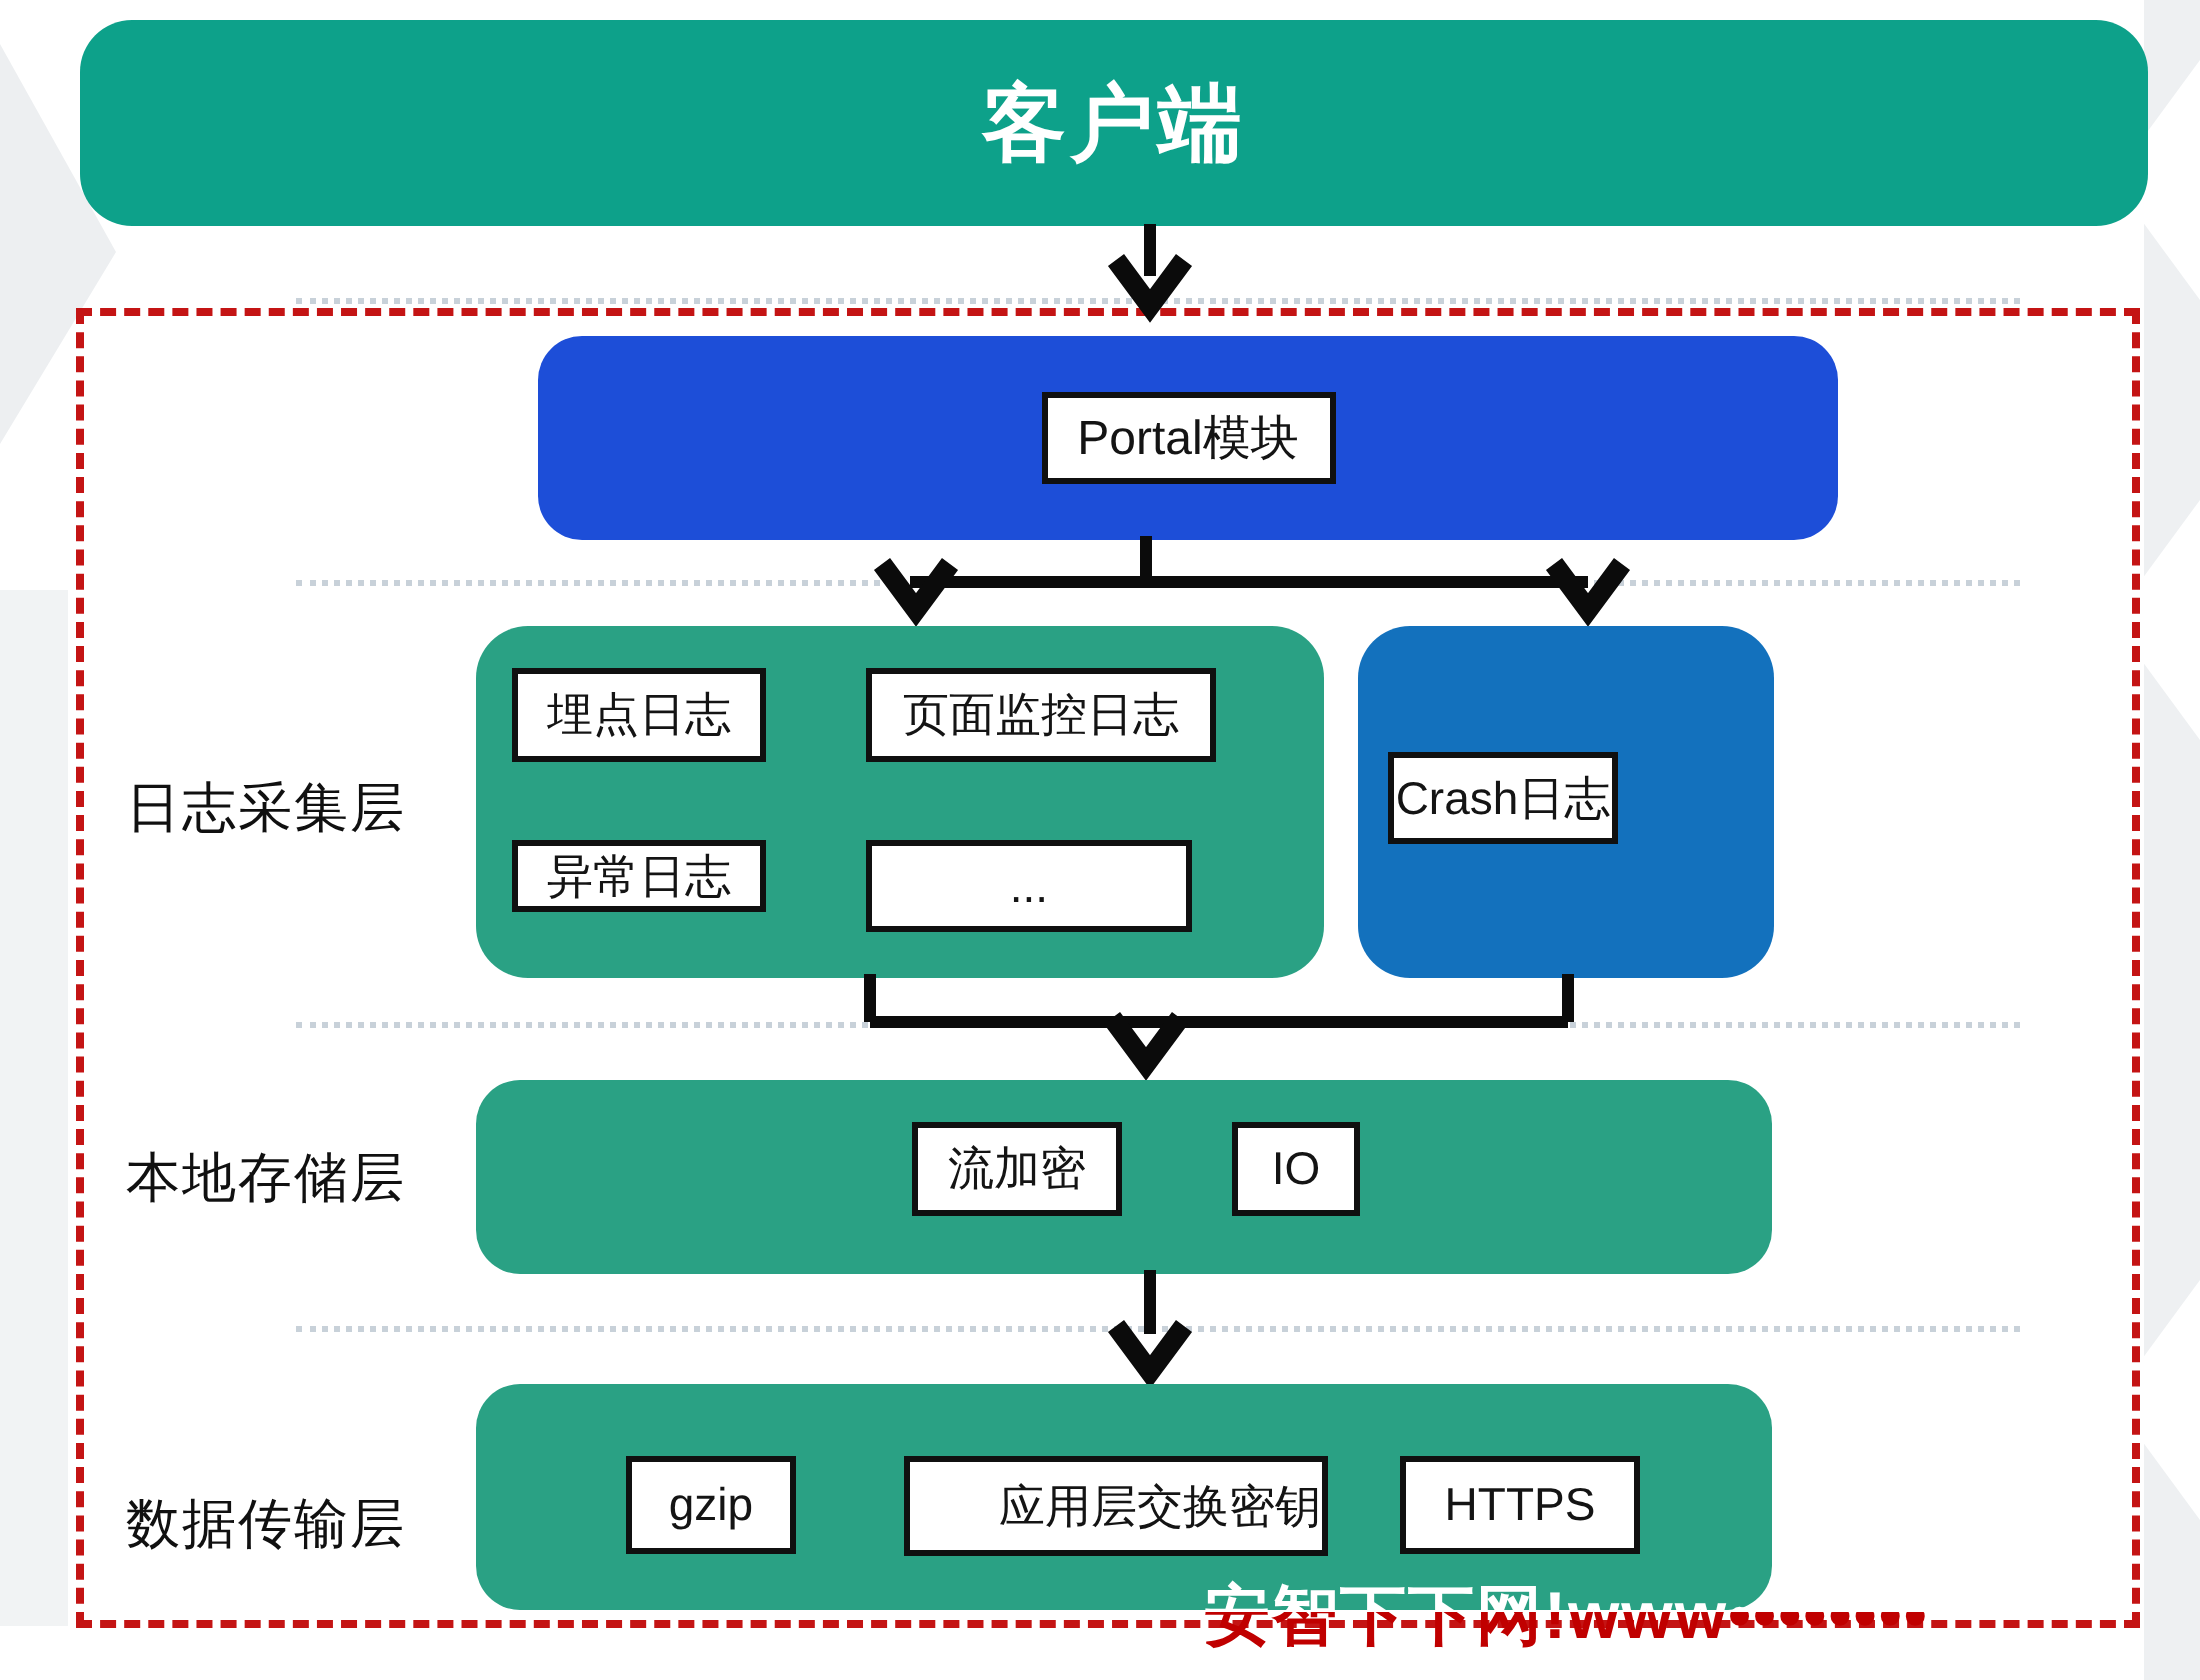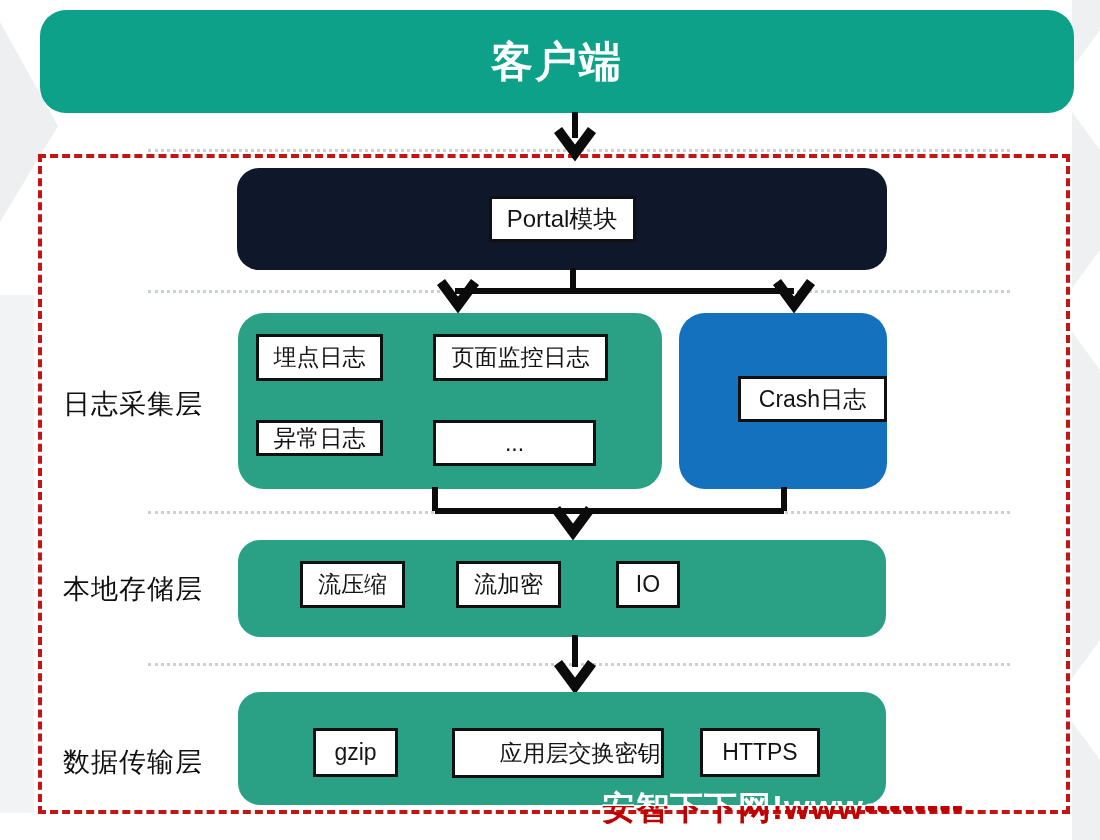--- a/index.html
+++ b/index.html
@@ -72,21 +72,21 @@
 
   <div class="abs block client-box" style="background:#0da18a;">
     <span class="client-title">客户端</span>
   </div>
 
   <svg class="abs conn" style="left:545px;top:112px;" width="60" height="50" viewBox="0 0 60 50">
     <path class="stem" d="M30 0 V26"></path>
     <polyline class="head" points="13,18 30,41 47,18"></polyline>
   </svg>
 
-  <div class="abs block portal-box" style="background:#0f172a;">
+  <div class="abs block portal-box" style="background:#1d4ed8;margin-left:32px;">
     <div class="chip" style="width:147px;height:46px;font-size:24px;">
       <span>Portal模块</span>
     </div>
   </div>
 
   <svg class="abs conn" style="left:425px;top:266px;" width="395" height="52" viewBox="0 0 395 52">
     <path class="stem" d="M148 2 V25"></path>
     <path class="stem" d="M30 25 H369"></path>
     <polyline class="head" points="16,16 33,39 50,16"></polyline>
     <polyline class="head" points="352,16 369,39 386,16"></polyline>
@@ -94,32 +94,31 @@
 
   <div class="abs layer-label" style="left:63px;top:386px;">日志采集层</div>
 
   <div class="abs collect-box" style="background:#2aa184;"></div>
   <div class="abs chip" style="left:256px;top:334px;width:127px;height:47px;">埋点日志</div>
   <div class="abs chip" style="left:433px;top:334px;width:175px;height:47px;">页面监控日志</div>
   <div class="abs chip" style="left:256px;top:420px;width:127px;height:36px;">异常日志</div>
   <div class="abs chip" style="left:433px;top:420px;width:163px;height:46px;">...</div>
 
   <div class="abs crash-box" style="background:#1371bd;"></div>
-  <div class="abs chip" style="left:694px;top:376px;width:149px;height:46px;margin-left:44px;">Crash日志</div>
+  <div class="abs chip" style="left:694px;top:376px;width:115px;height:46px;">Crash日志</div>
 
   <svg class="abs conn" style="left:420px;top:487px;" width="385" height="52" viewBox="0 0 385 52">
     <path class="stem" d="M15 0 V24"></path>
     <path class="stem" d="M364 0 V24"></path>
     <path class="stem" d="M15 24 H364"></path>
     <polyline class="head" points="136,22 153,45 170,22"></polyline>
   </svg>
 
   <div class="abs layer-label" style="left:63px;top:571px;">本地存储层</div>
   <div class="abs storage-box" style="background:#2aa184;"></div>
-  <div class="abs chip" style="left:300px;top:561px;width:105px;height:47px;">流压缩</div>
   <div class="abs chip" style="left:456px;top:561px;width:105px;height:47px;">流加密</div>
   <div class="abs chip" style="left:616px;top:561px;width:64px;height:47px;">IO</div>
 
   <svg class="abs conn" style="left:545px;top:635px;" width="60" height="55" viewBox="0 0 60 55">
     <path class="stem" d="M30 0 V32"></path>
     <polyline class="head" points="13,28 30,51 47,28"></polyline>
   </svg>
 
   <div class="abs layer-label" style="left:63px;top:744px;">数据传输层</div>
   <div class="abs transport-box" style="background:#2aa184;"></div>

